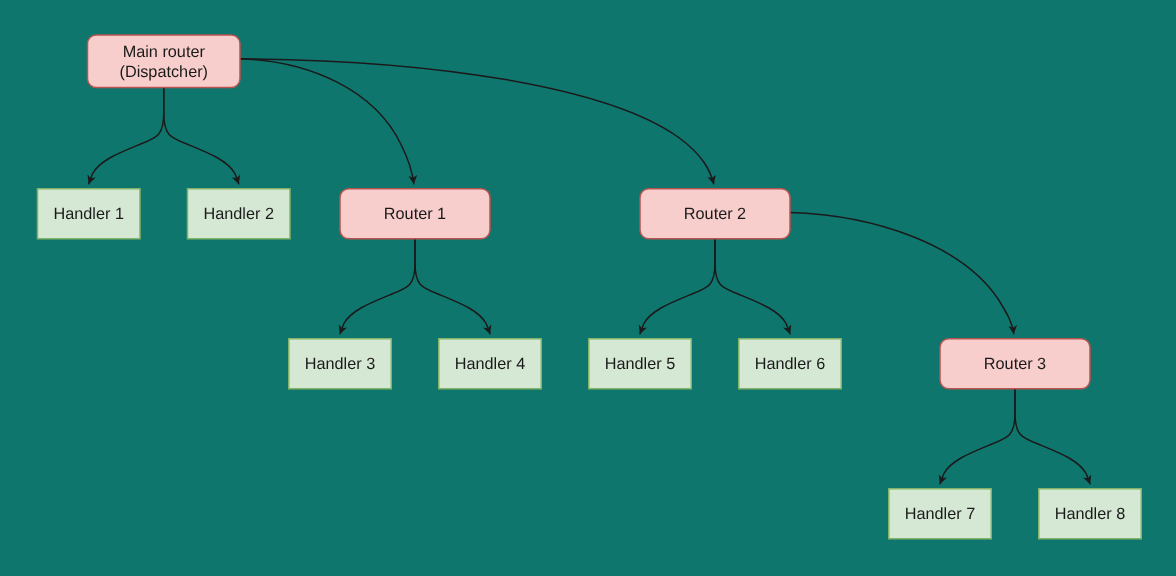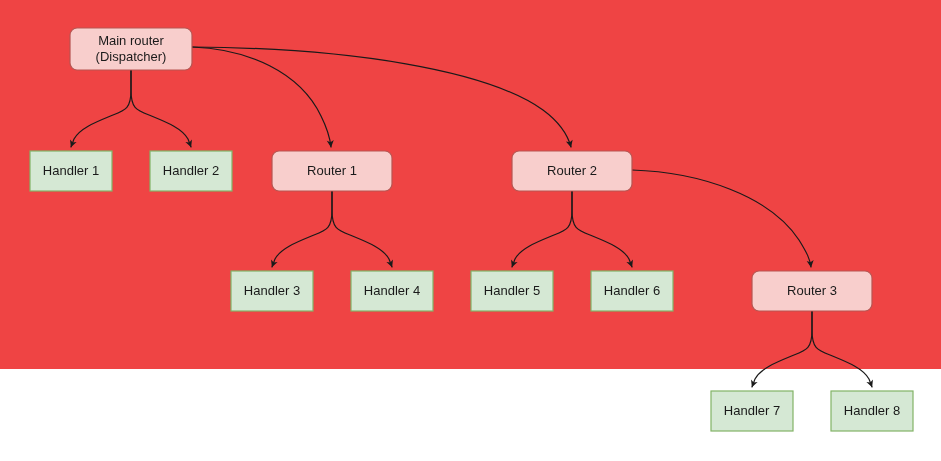--- a/index.html
+++ b/index.html
@@ -9,22 +9,22 @@
   }
   body {
     width: 941px;
     height: 461px;
     font-family: "Liberation Sans", sans-serif;
     overflow: hidden;
   }
   #diagram-root {
     position: relative;
     width: 941px;
-    height: 369px;
-    background: #ef4444;
+    height: 461px;
+    background: #0f766e;
     text-align: center;
   }
   svg#diagram-canvas {
     position: absolute;
     top: 0;
     left: 0;
     width: 941px;
     height: 461px;
     display: block;
   }

